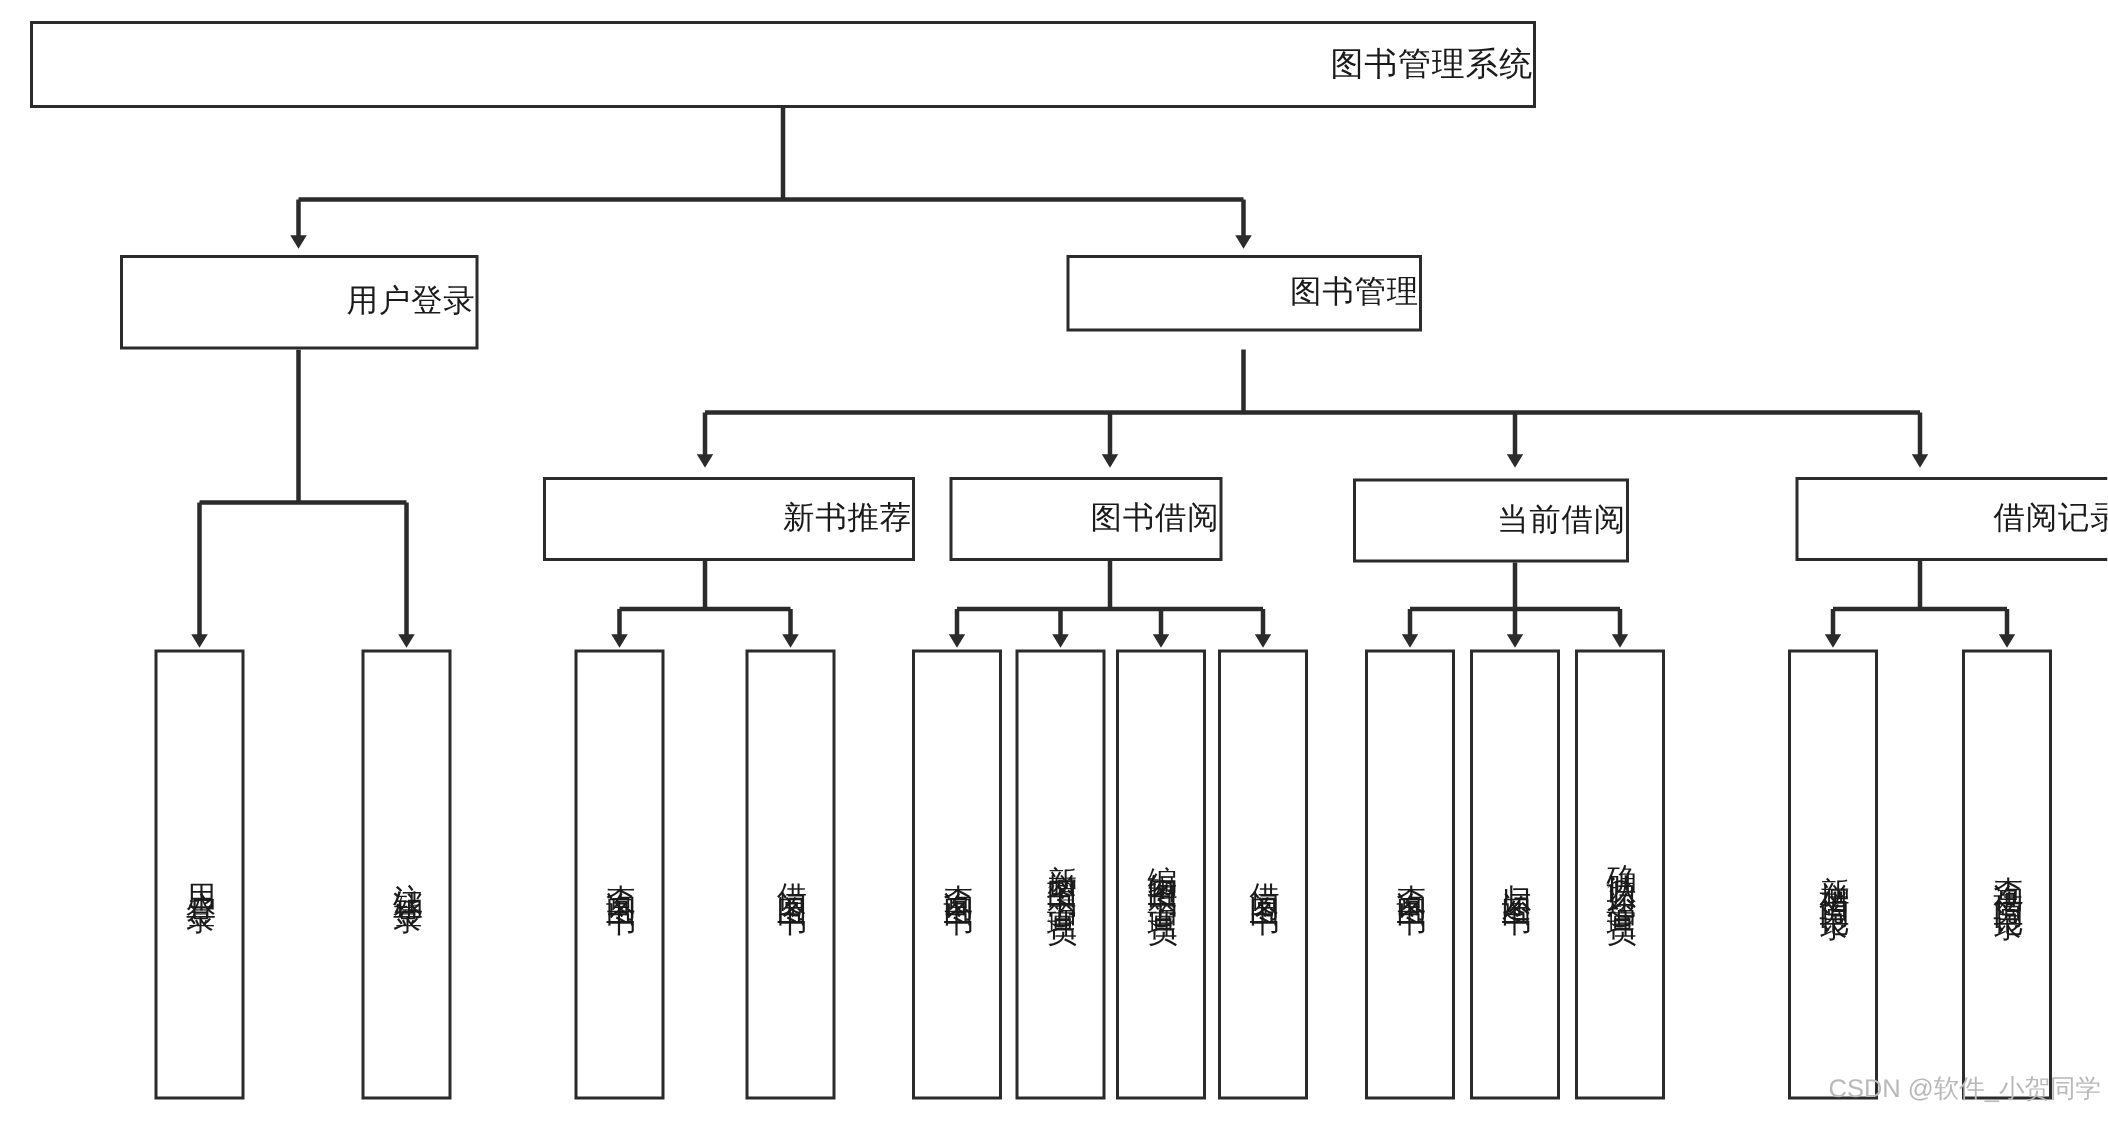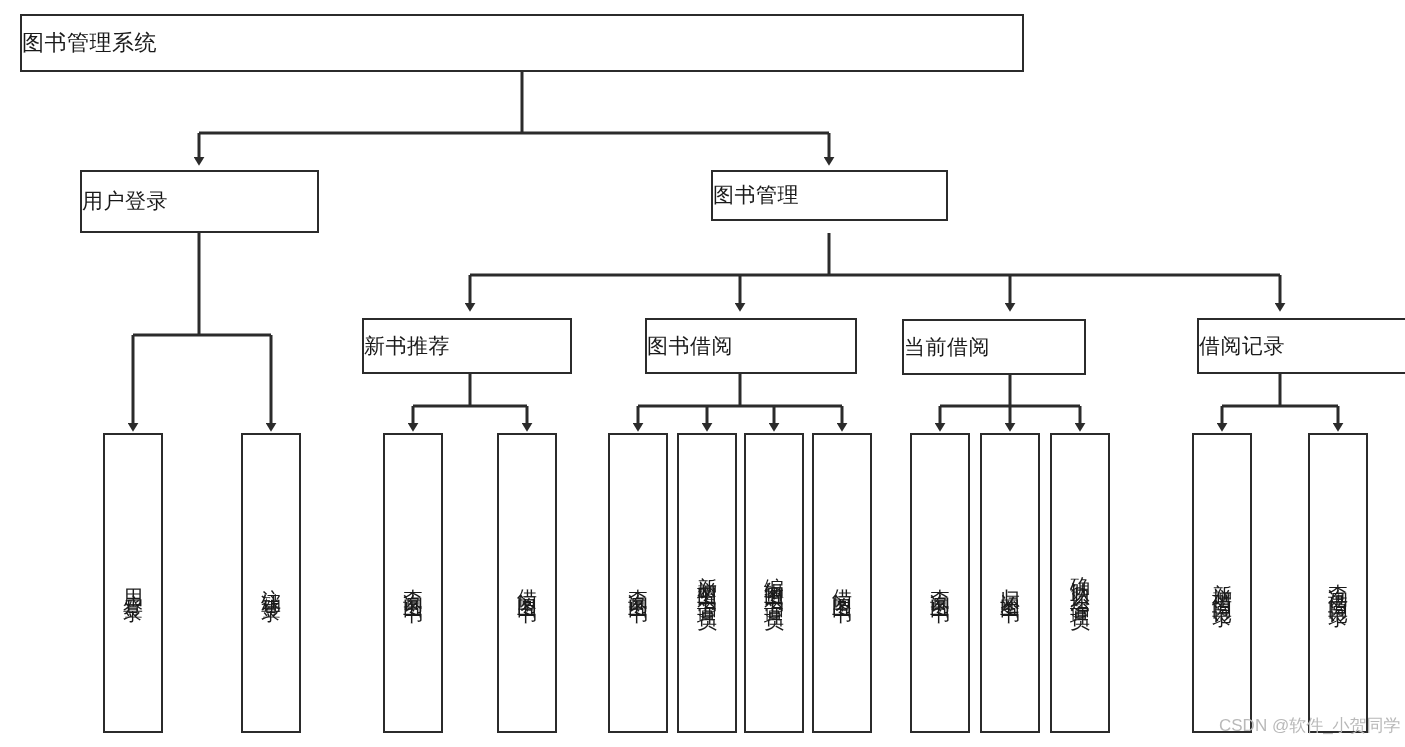--- a/index.html
+++ b/index.html
@@ -25,21 +25,21 @@
     height: 747px;
     pointer-events: none;
   }
   .node {
     position: absolute;
     box-sizing: border-box;
     background: #ffffff;
     border: 2.5px solid #2b2b2b;
     display: flex;
     align-items: center;
-    justify-content: flex-start;
+    justify-content: flex-end;
     color: #1a1a1a;
   }
   .node .lbl {
     display: block;
     text-align: center;
     line-height: 1.18;
     white-space: nowrap;
   }
   .node.horiz .lbl {
     font-size: 21px;
@@ -131,24 +131,24 @@
     <span class="lbl">图书管理系统</span>
   </div>
 
   <div class="node horiz" style="left:80px; top:170px; width:239px; height:63px;">
     <span class="lbl">用户登录</span>
   </div>
   <div class="node horiz" style="left:711px; top:170px; width:237px; height:51px;">
     <span class="lbl">图书管理</span>
   </div>
 
-  <div class="node horiz" style="left:362px; top:318px; width:210px; height:56px;">
+  <div class="node horiz" style="left:362px; top:318px; width:248px; height:56px;">
     <span class="lbl">新书推荐</span>
   </div>
-  <div class="node horiz" style="left:633px; top:318px; width:212px; height:56px;margin-left:12px;">
+  <div class="node horiz" style="left:633px; top:318px; width:182px; height:56px;">
     <span class="lbl">图书借阅</span>
   </div>
   <div class="node horiz" style="left:902px; top:319px; width:184px; height:56px;">
     <span class="lbl">当前借阅</span>
   </div>
   <div class="node horiz" style="left:1197px; top:318px; width:220px; height:56px;">
     <span class="lbl">借阅记录</span>
   </div>
 
   <div class="node vert" style="left:103px; top:433px; width:60px; height:300px;">

